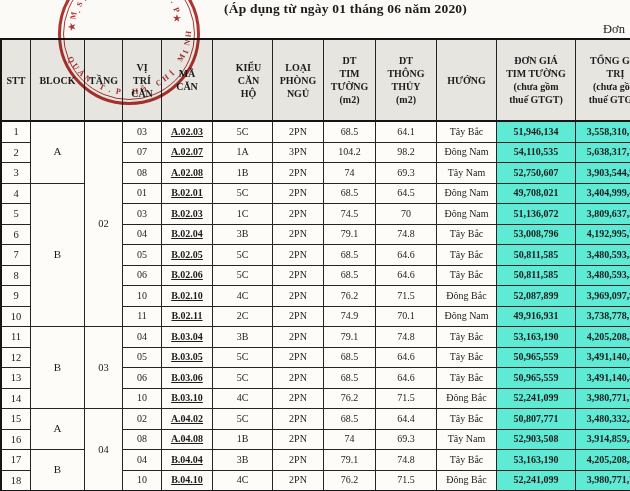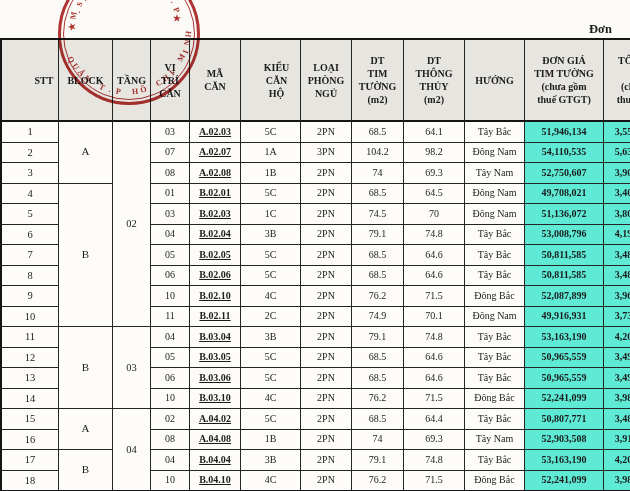--- a/index.html
+++ b/index.html
@@ -6,22 +6,22 @@
   .page{
     position:relative;width:630px;height:491px;overflow:hidden;
     background:#fbfaf7;color:#1c1c1c;
     font-family:"Liberation Serif","DejaVu Serif",serif;
   }
   .doc-title{
     position:absolute;top:1px;left:224px;
     font-size:13.5px;font-weight:bold;white-space:nowrap;letter-spacing:.2px;
   }
   .unit-note{
-    position:absolute;top:22px;left:589px;
-    font-size:12.5px;font-weight:bold;white-space:nowrap;
+    position:absolute;top:22px;left:603px;
+    font-size:12.5px;font-weight:normal;white-space:nowrap;
   }
   table.price-table{
     position:absolute;top:38px;left:0;width:630px;
     border-collapse:collapse;table-layout:fixed;
     border:2px solid #151515;
   }
   .price-table th,.price-table td{
     border:1px solid #242424;
     text-align:center;vertical-align:middle;
     padding:0;overflow:hidden;
@@ -58,26 +58,27 @@
     position:absolute;left:50%;top:50%;
     font-size:8px;transform-origin:0 0;display:block;
   }
   .arc.big span{font-size:9px;}
 </style>
 </head>
 <body>
 
 <div class="page">
 
+  <div class="doc-title">(Áp dụng từ ngày 01 tháng 06 năm 2020)</div>
   <div class="unit-note">Đơn</div>
 
   <table class="price-table">
     <thead>
       <tr>
-          <th style="width: 28px; padding-left: 28px;">STT</th>
+          <th style="width: 28px;">STT</th>
           <th style="width: 53px;">BLOCK</th>
           <th style="width: 37px;">TẦNG</th>
           <th style="width: 38px; margin-top: 40px;">VỊ
 TRÍ
 CĂN</th>
           <th style="width: 50px;">MÃ
 CĂN</th>
           <th style="width: 47px; padding-left: 12px;">KIỂU
 CĂN
 HỘ</th>

